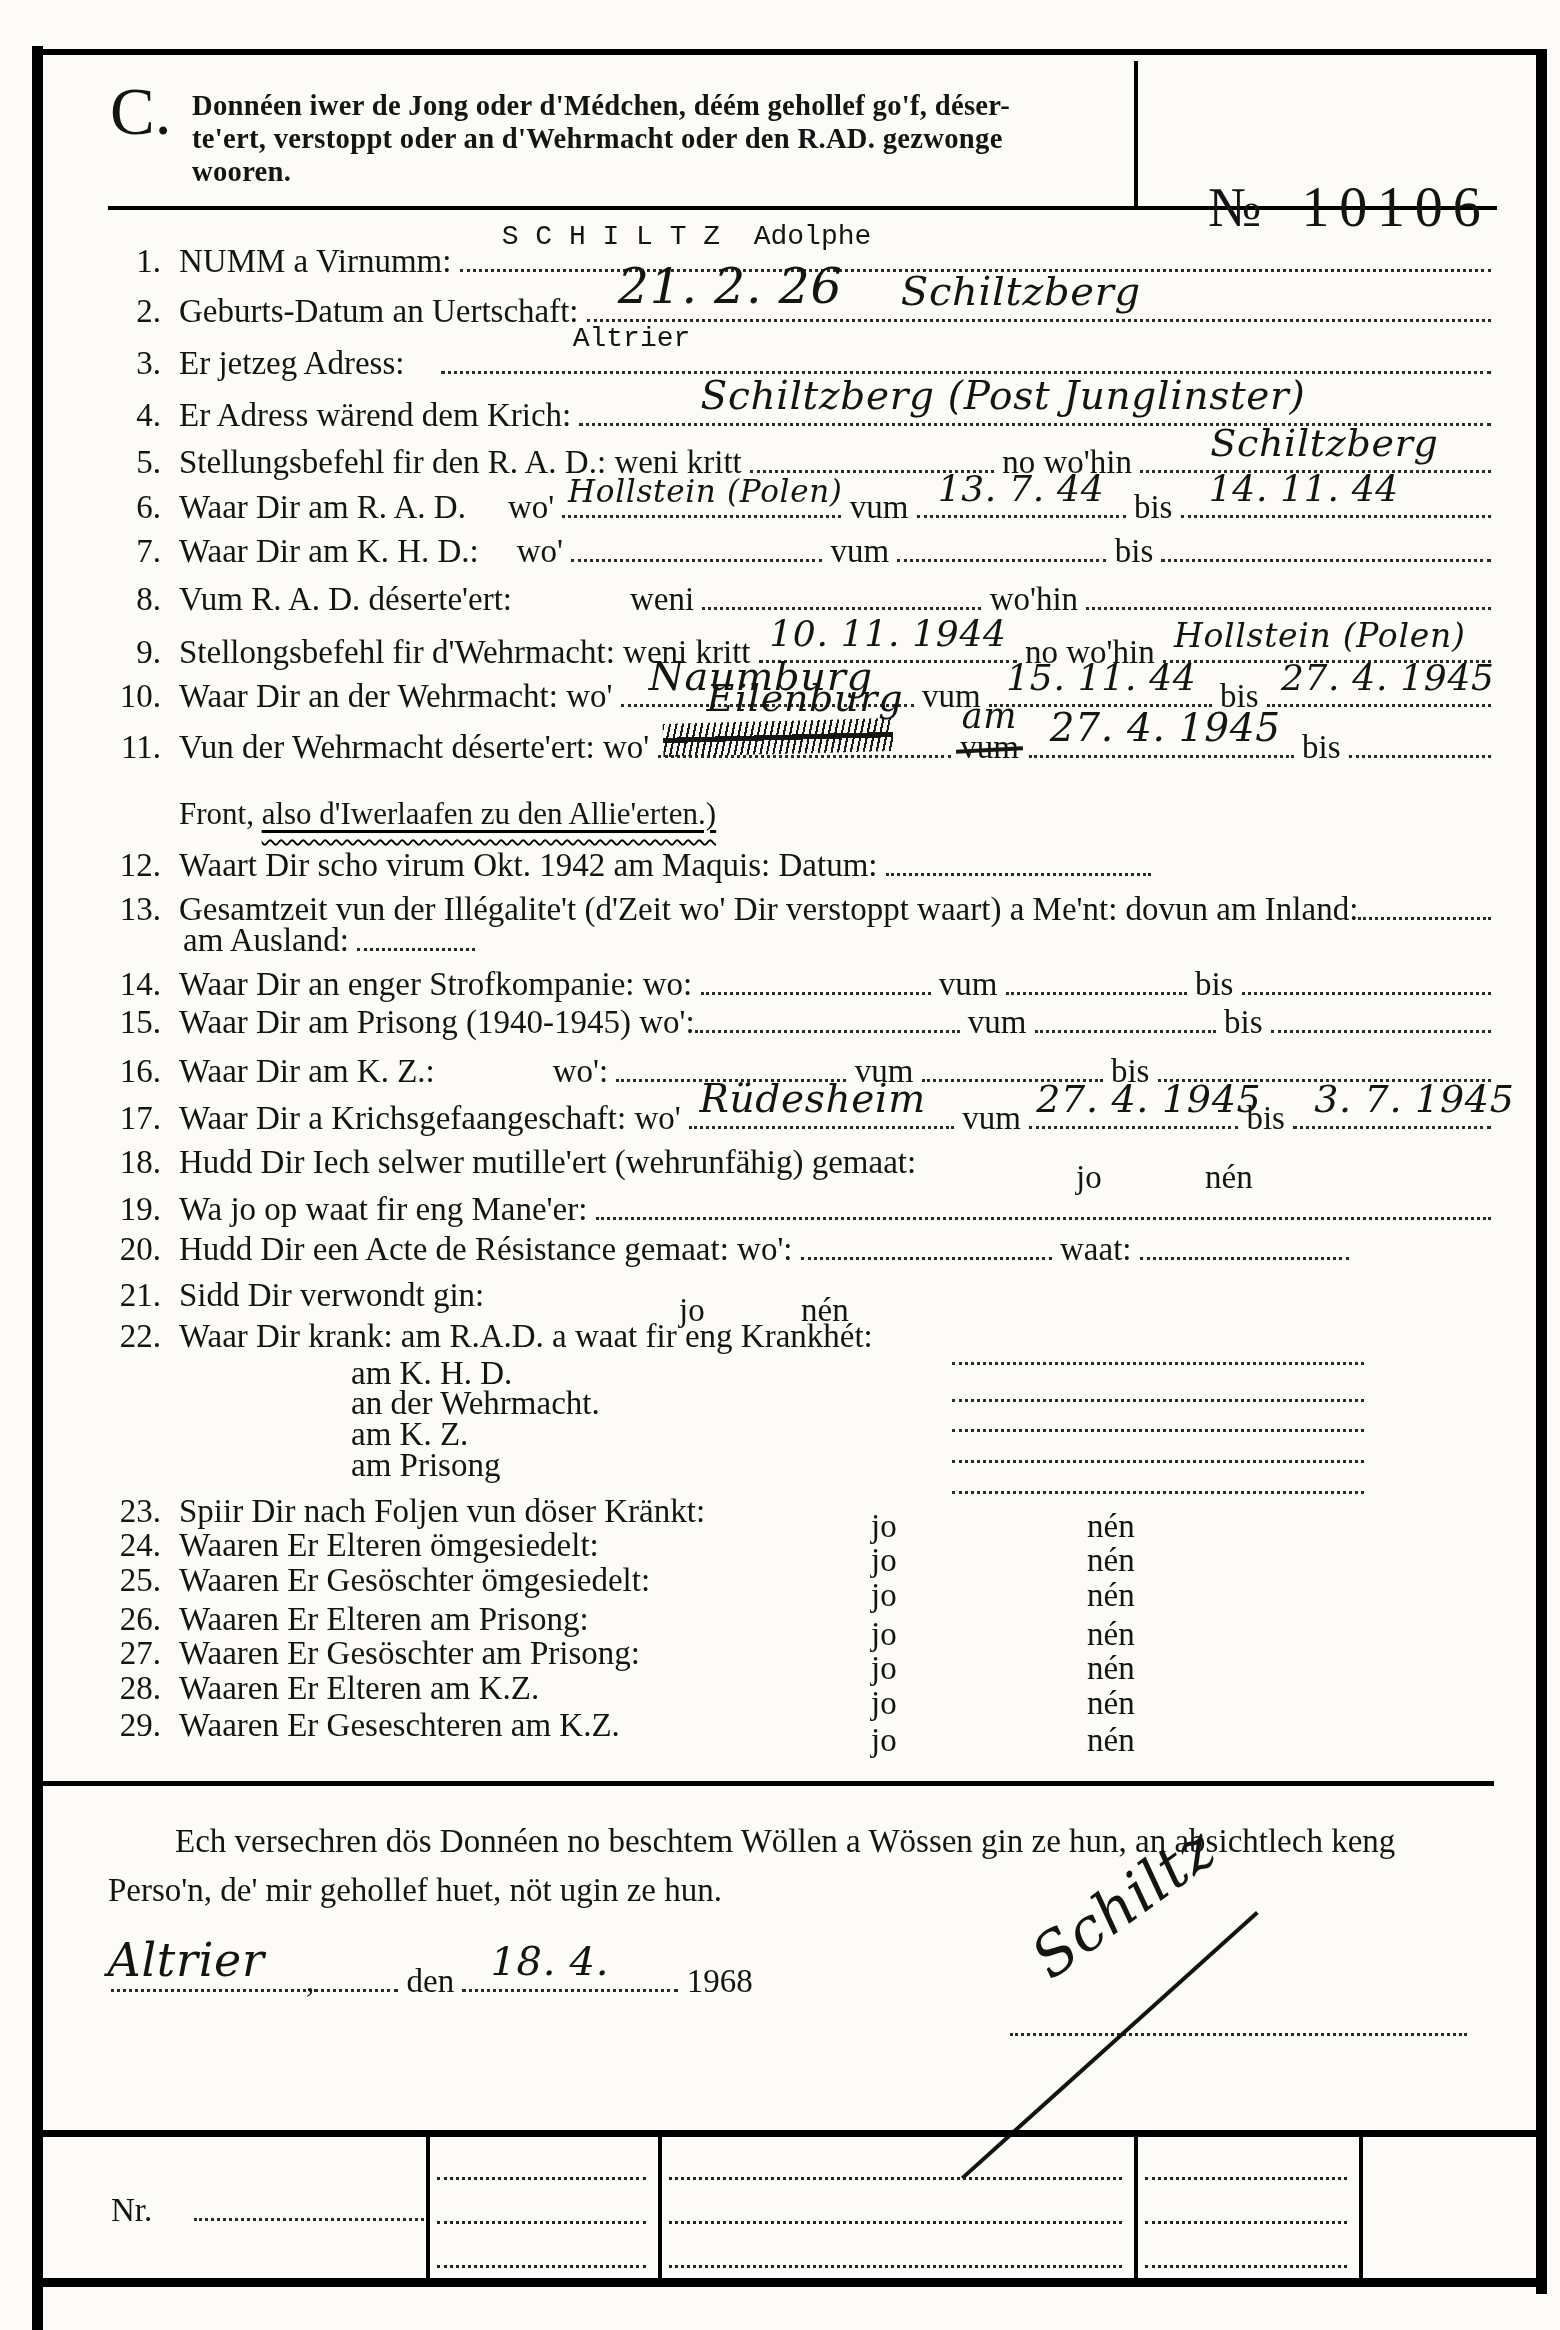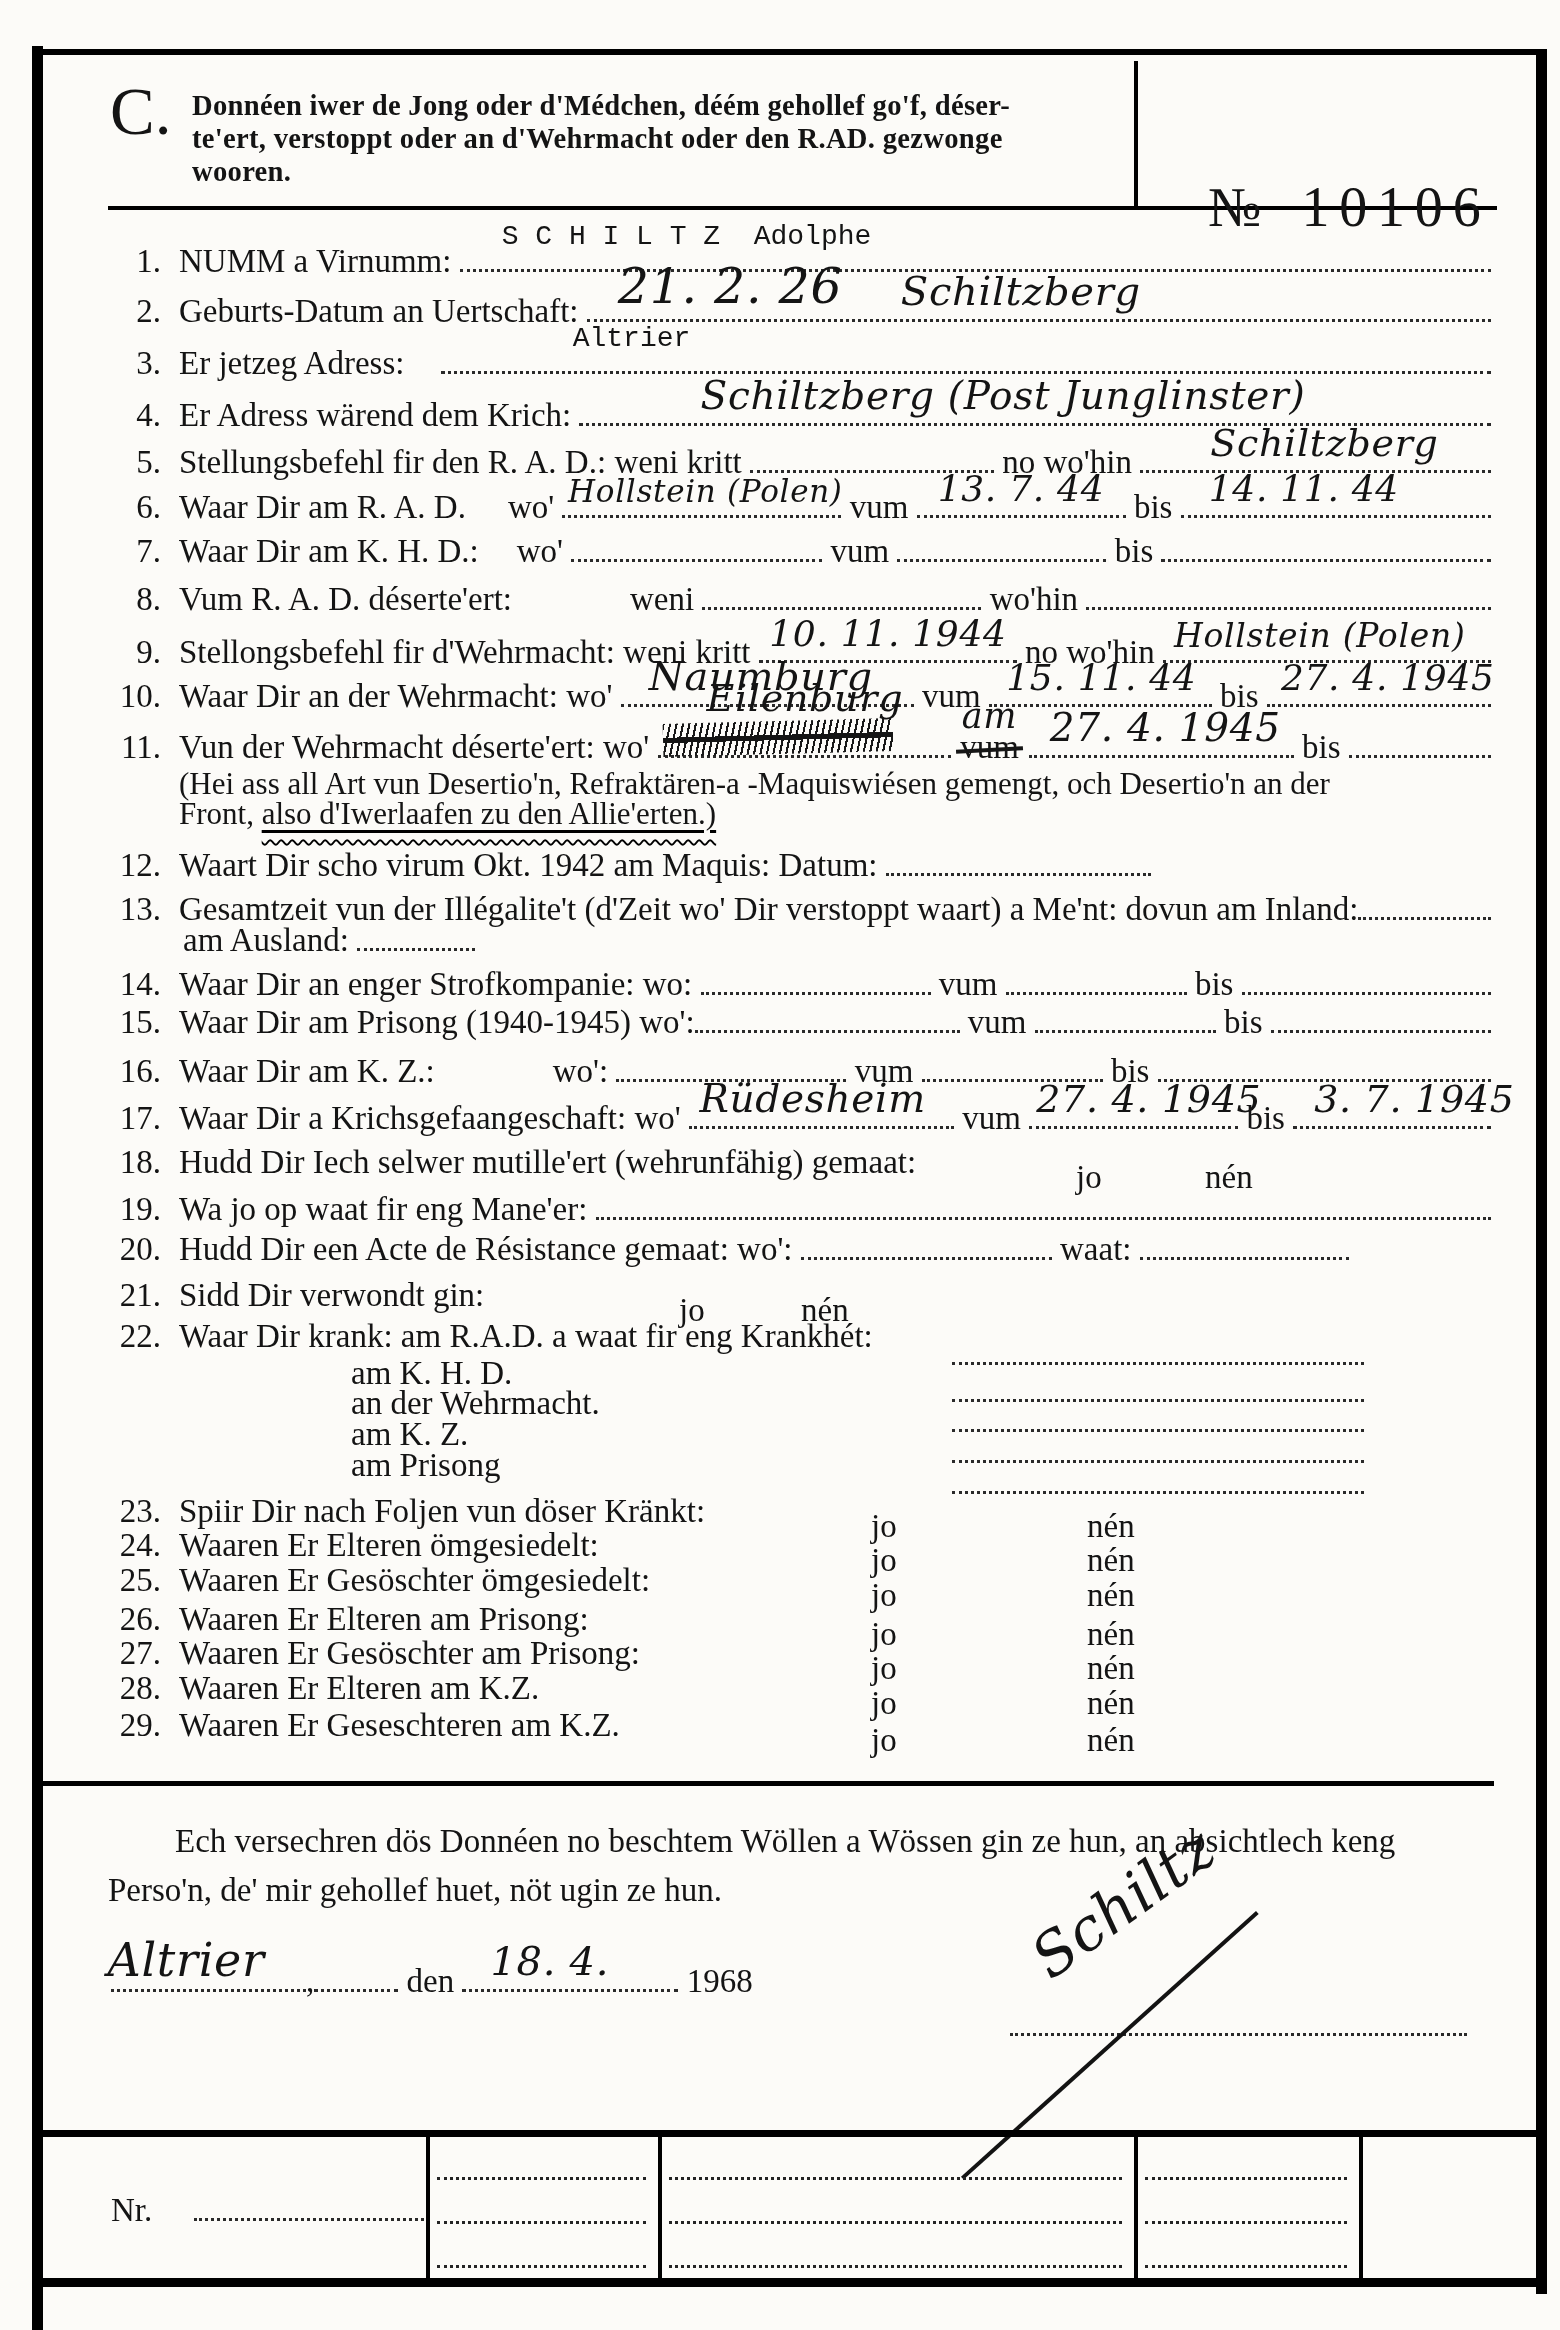--- a/index.html
+++ b/index.html
@@ -191,23 +191,20 @@
         <span class="scrib" style="left: 5.6px; width: 230px;"></span>
         <span class="val hw" style="left: 49px; font-size: 38px; bottom: 38px;">Eilenburg</span>
       </span>
       <span class="lbl strike">vum<span class="above hw">am</span></span>
       <span class="dots" style="width: 265px;">
         <span class="val hw" style="left: 21px; font-size: 39px;">27. 4. 1945</span>
       </span>
       <span class="lbl"> bis </span>
       <span class="dots flex"></span>
     </div>
-    <div class="row small" style="top: 764px; padding-left: 68px;">
-      <span class="lbl">(Hei ass all Art vun Desertio'n, Refraktären-a -Maquiswiésen gemengt, och Desertio'n an der</span>
-    </div>
     <div class="row small" style="top: 794px; padding-left: 68px;">
       <span class="lbl">Front, </span>
       <span class="lbl u-solid"><span class="u-wavy">also d'Iwerlaafen zu den Allie'erten.)</span></span>
     </div>
     <div class="row" style="top: 842px;">
       <span class="num">12.</span>
       <span class="lbl">Waart Dir scho virum Okt. 1942 am Maquis: </span>
       <span class="lbl">Datum: </span>
       <span class="dots" style="width: 265px;"></span>
       <span class="gap" style="flex: 1 1 0px;"></span>

